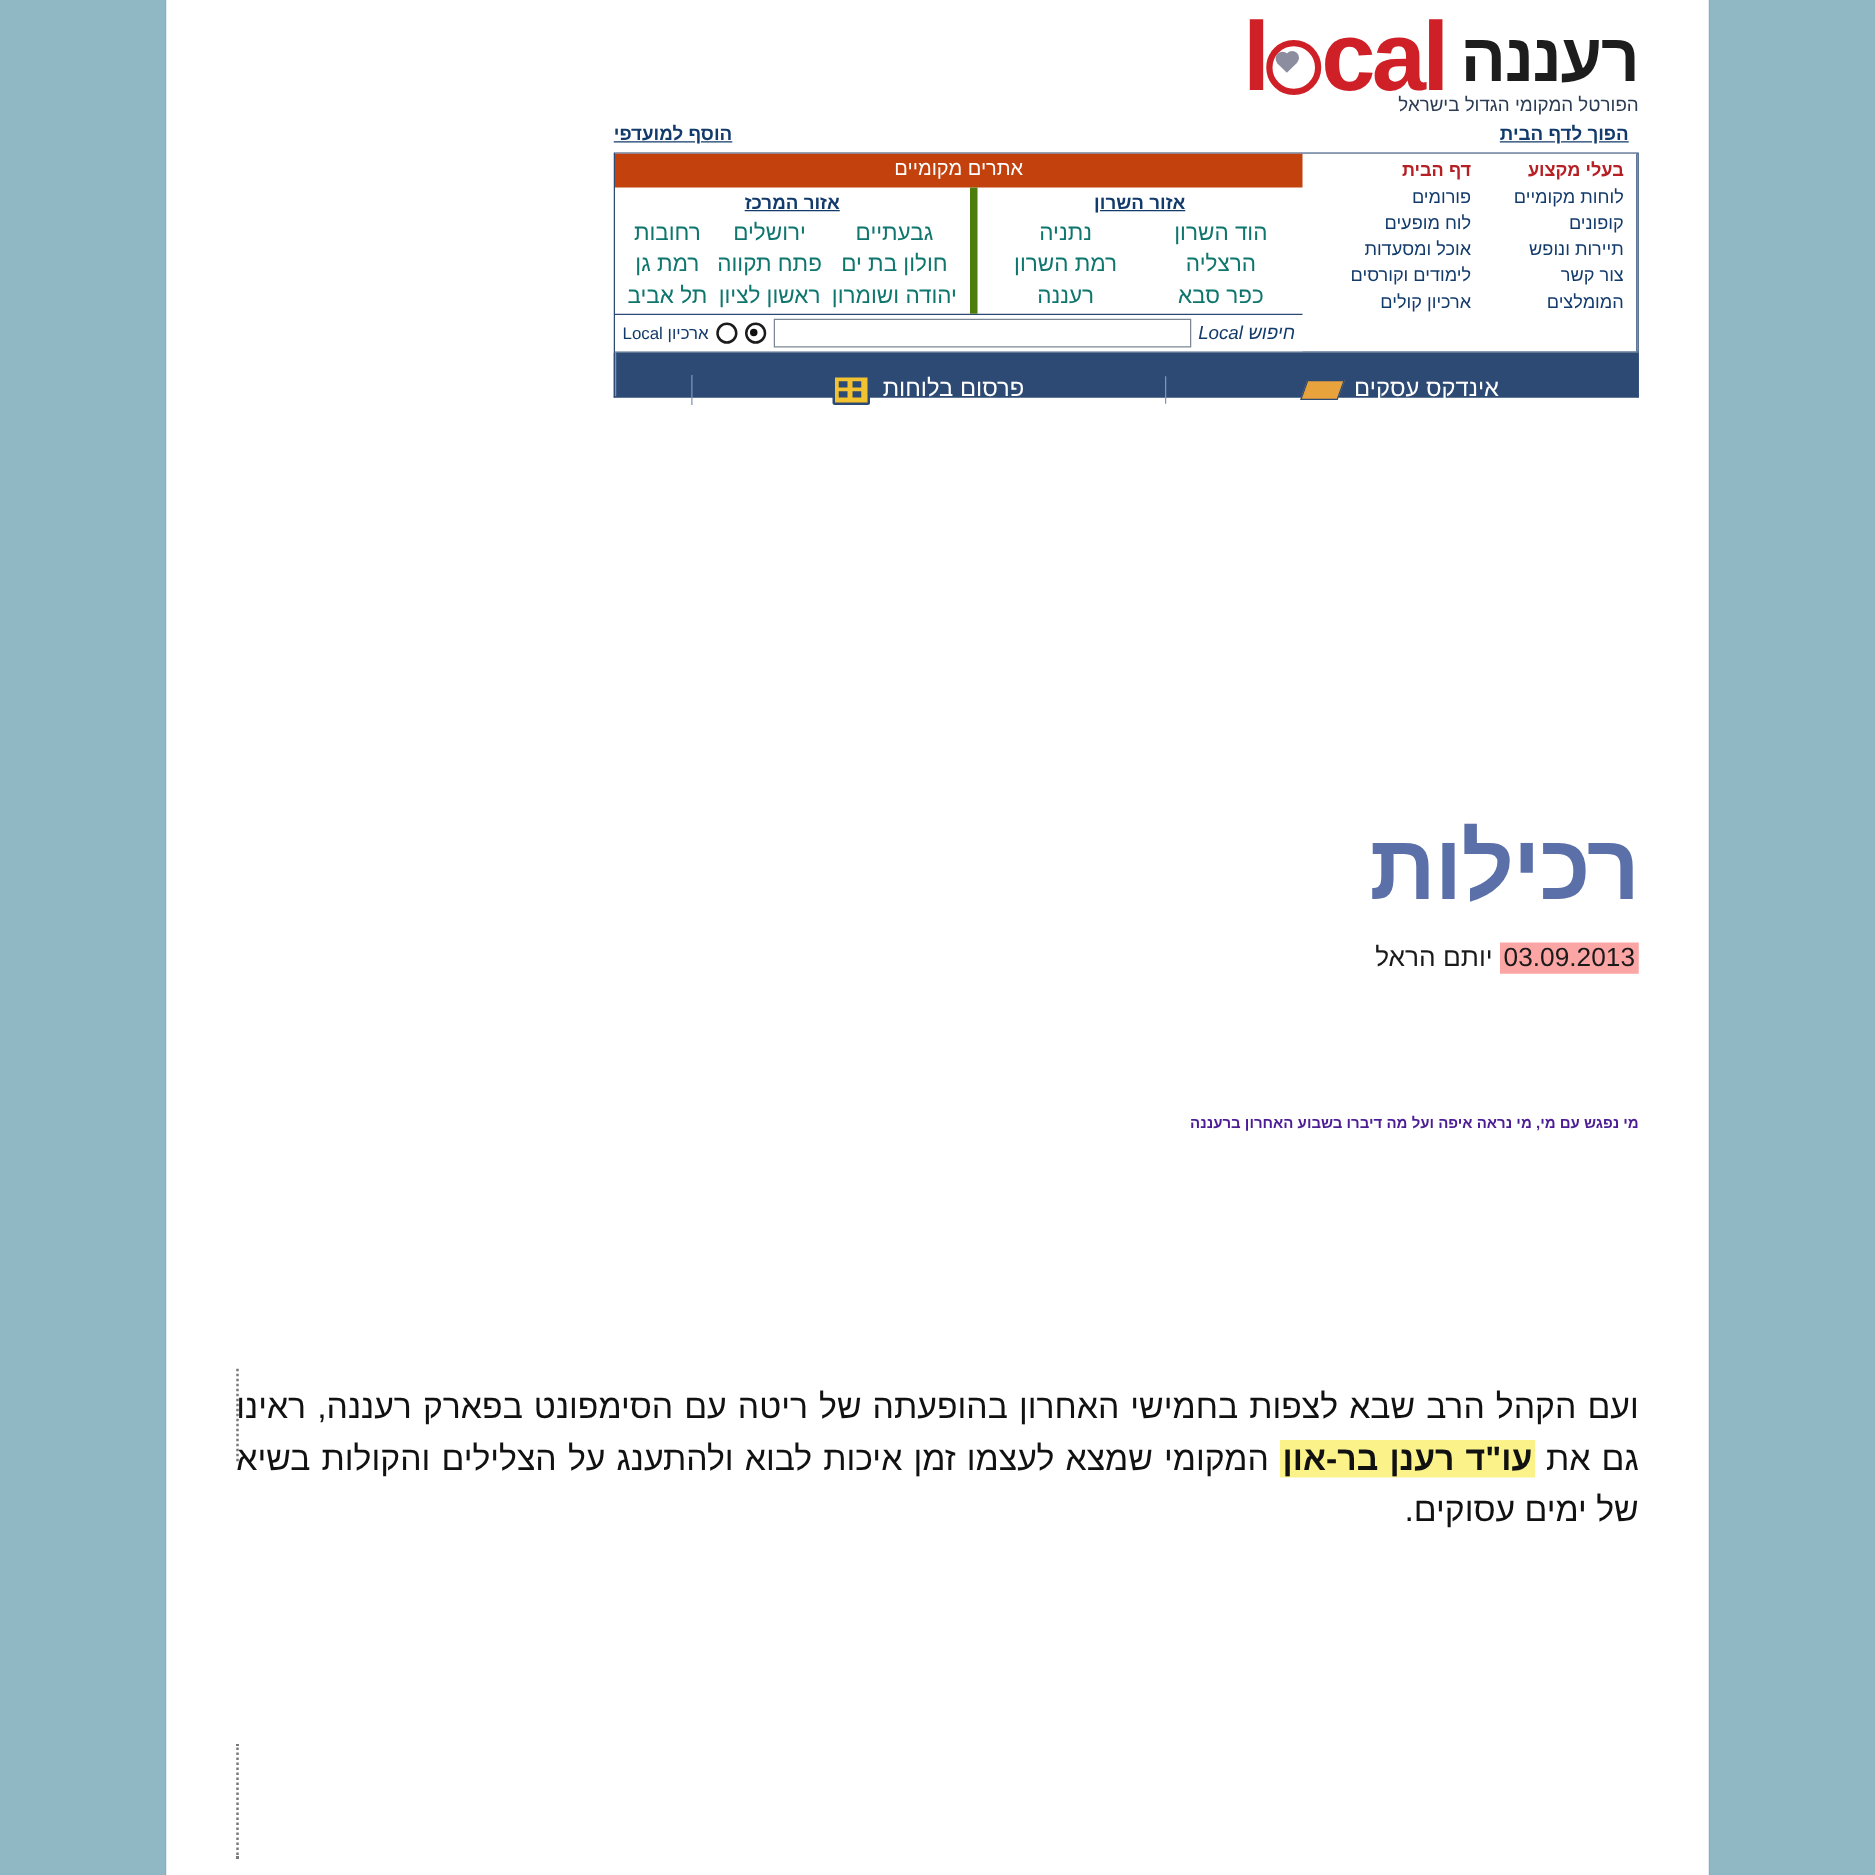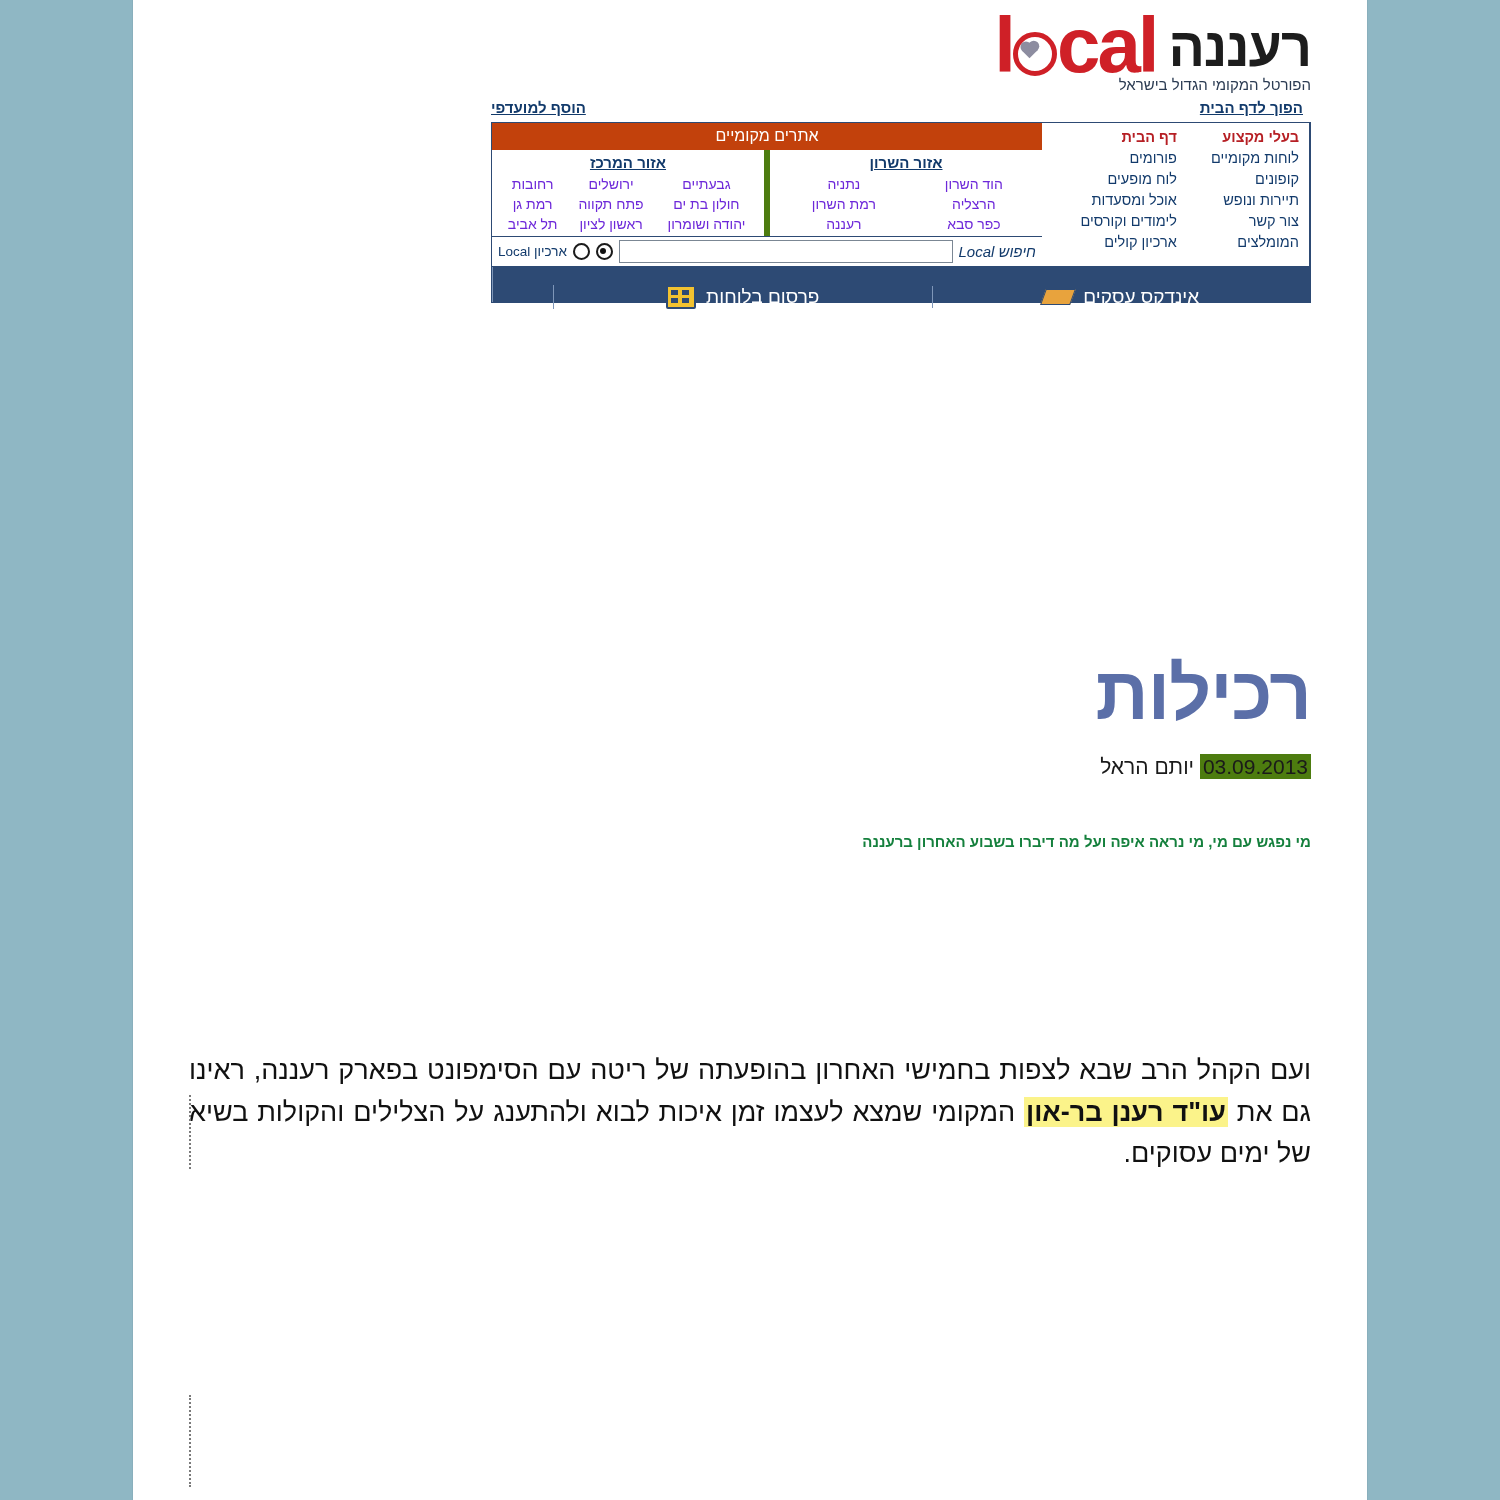--- a/index.html
+++ b/index.html
@@ -164,22 +164,22 @@
   .area-title {
     text-align: center;
     font-size: 15px;
     color: #123a6b;
     font-weight: bold;
     text-decoration: underline;
     padding-bottom: 3px;
   }
   .area-group table { width: 100%; border-collapse: collapse; }
   .area-group td {
-    font-size: 14px;
-    color: #6d28d9;
+    font-size: 18px;
+    color: #0f766e;
     padding: 2px 4px;
     text-align: center;
     white-space: nowrap;
   }
   .search-row {
     display: flex;
     direction: rtl;
     align-items: center;
     border-top: 1px solid #2d4a74;
     background: #ffffff;
@@ -288,28 +288,28 @@
     font-size: 25px;
     color: #5b6fa8;
     font-weight: bold;
   }
   .byline {
     margin-top: 22px;
     font-size: 21px;
     color: #1a1a1a;
   }
   .byline .date {
-    background: #4d7c0f;
+    background: #fca5a5;
     padding: 1px 3px;
   }
   .standfirst {
-    margin-top: 54px;
-    font-size: 15px;
-    font-weight: bold;
-    color: #15803d;
+    margin-top: 112px;
+    font-size: 12px;
+    font-weight: bold;
+    color: #4c1d95;
   }
   .rule-dotted {
     position: absolute;
     left: 0;
     width: 2px;
     border-left: 2px dotted #7a7a7a;
   }
   .rule-1 { top: 440px; height: 74px; }
   .rule-2 { top: 740px; height: 92px; }
   .body-text {

